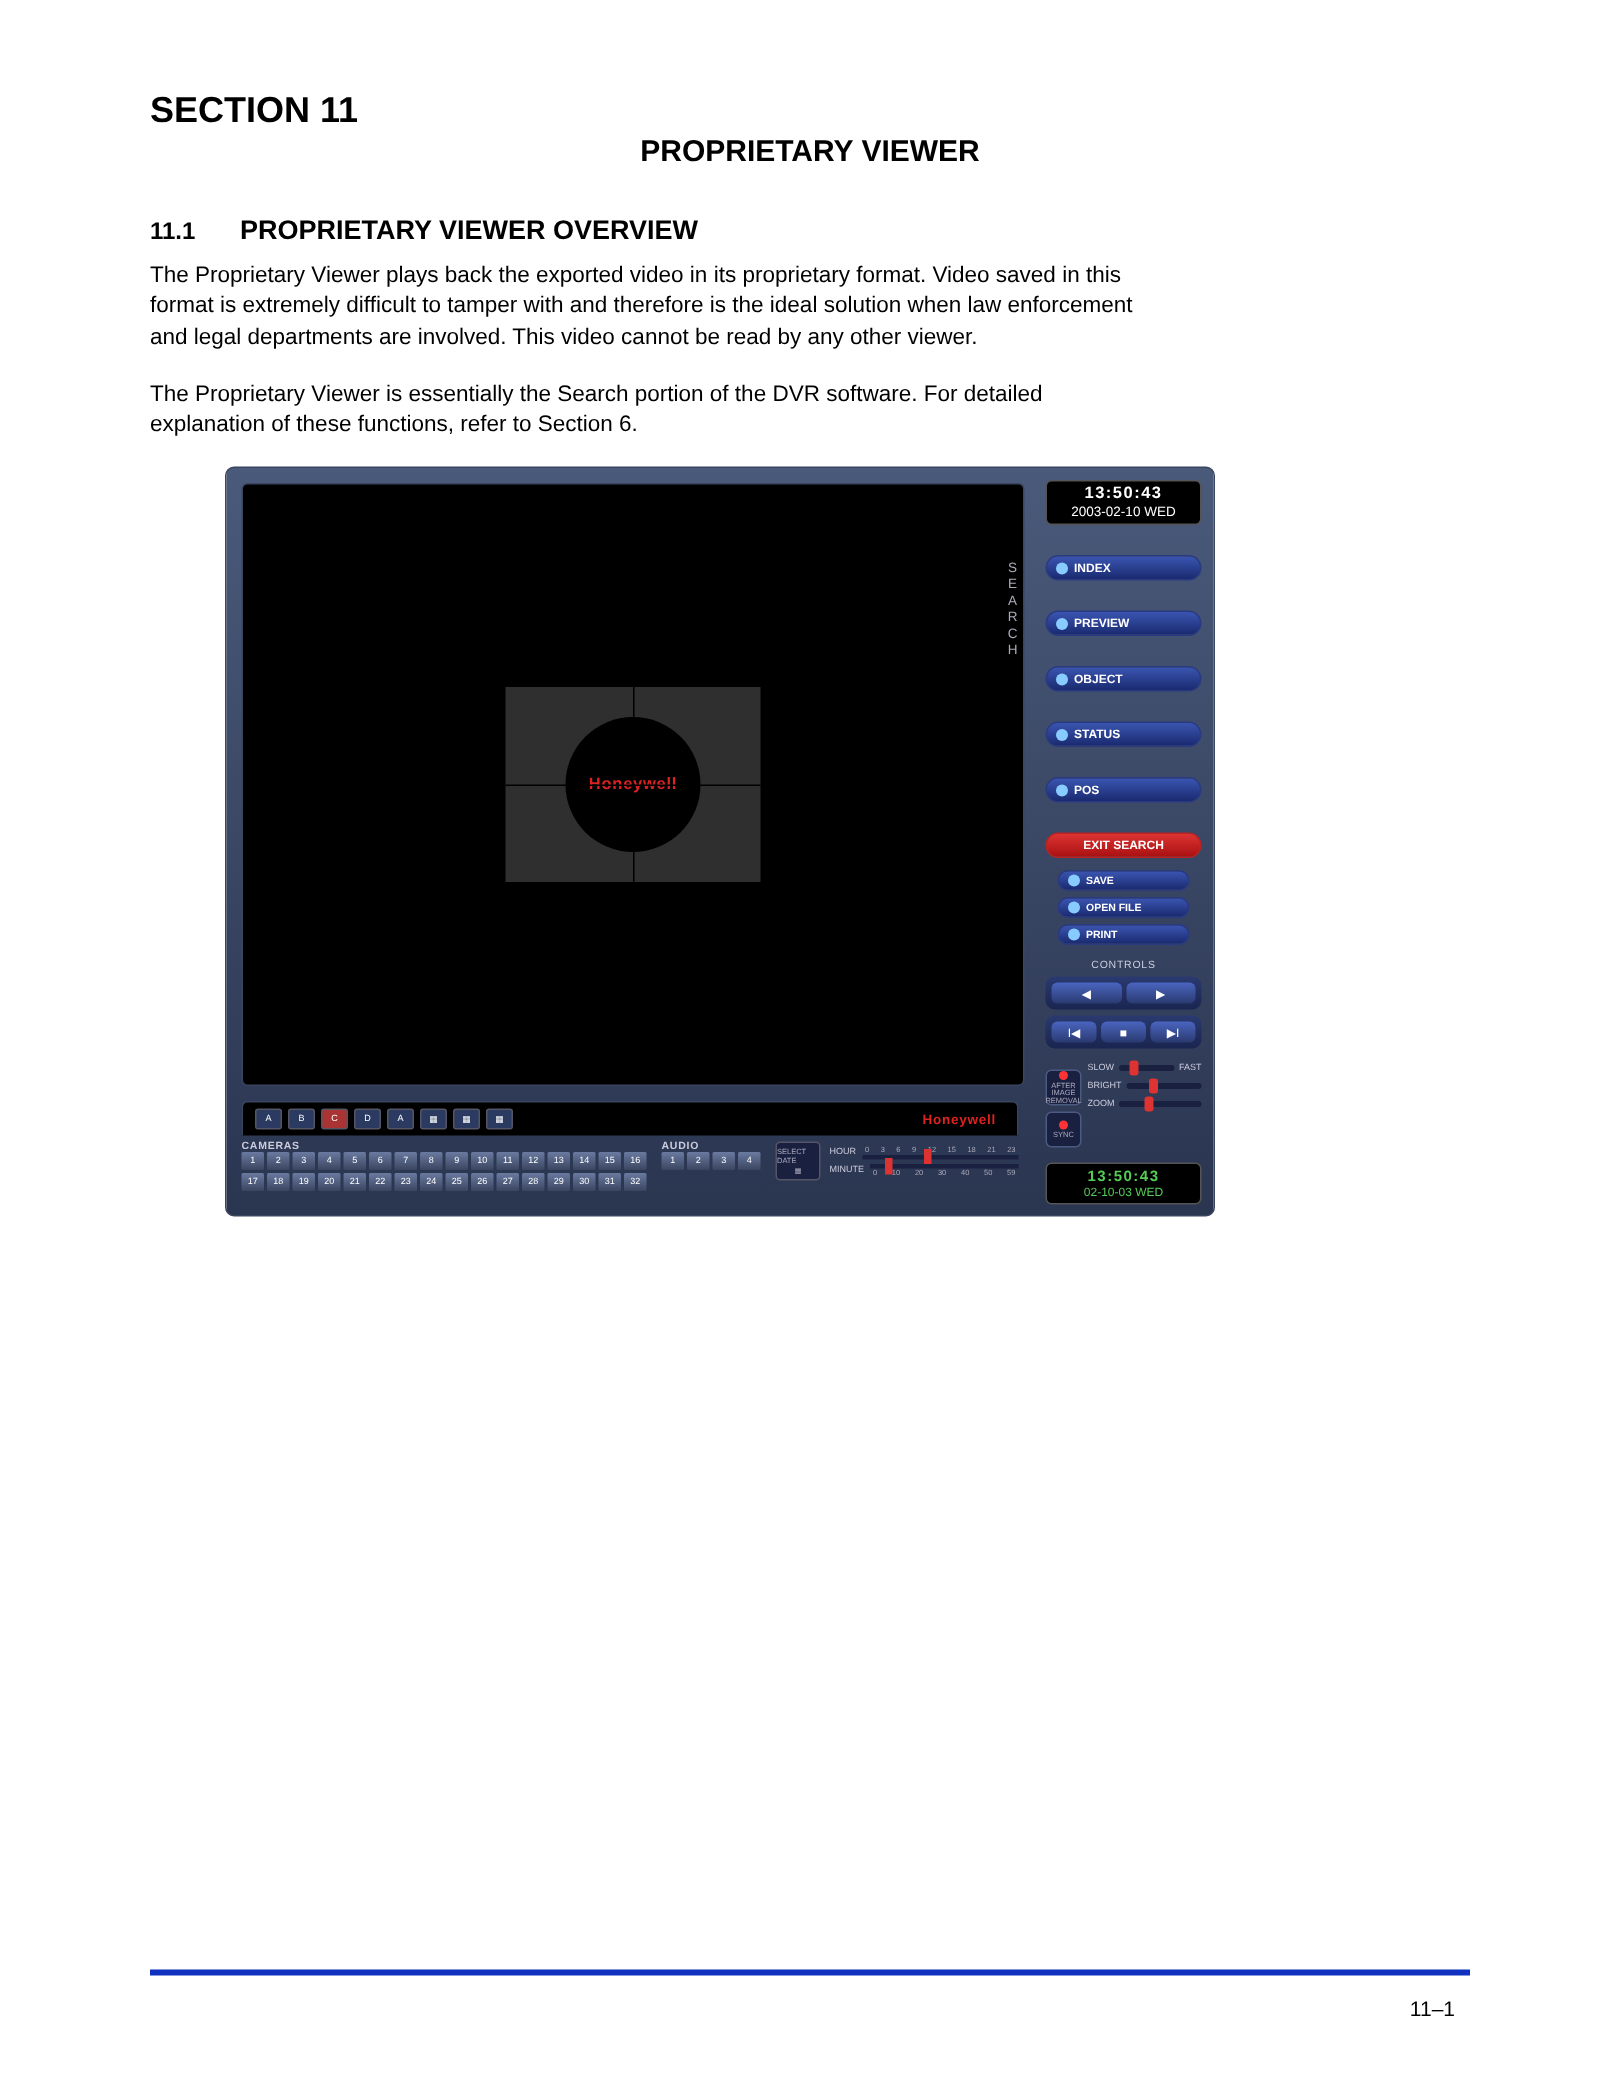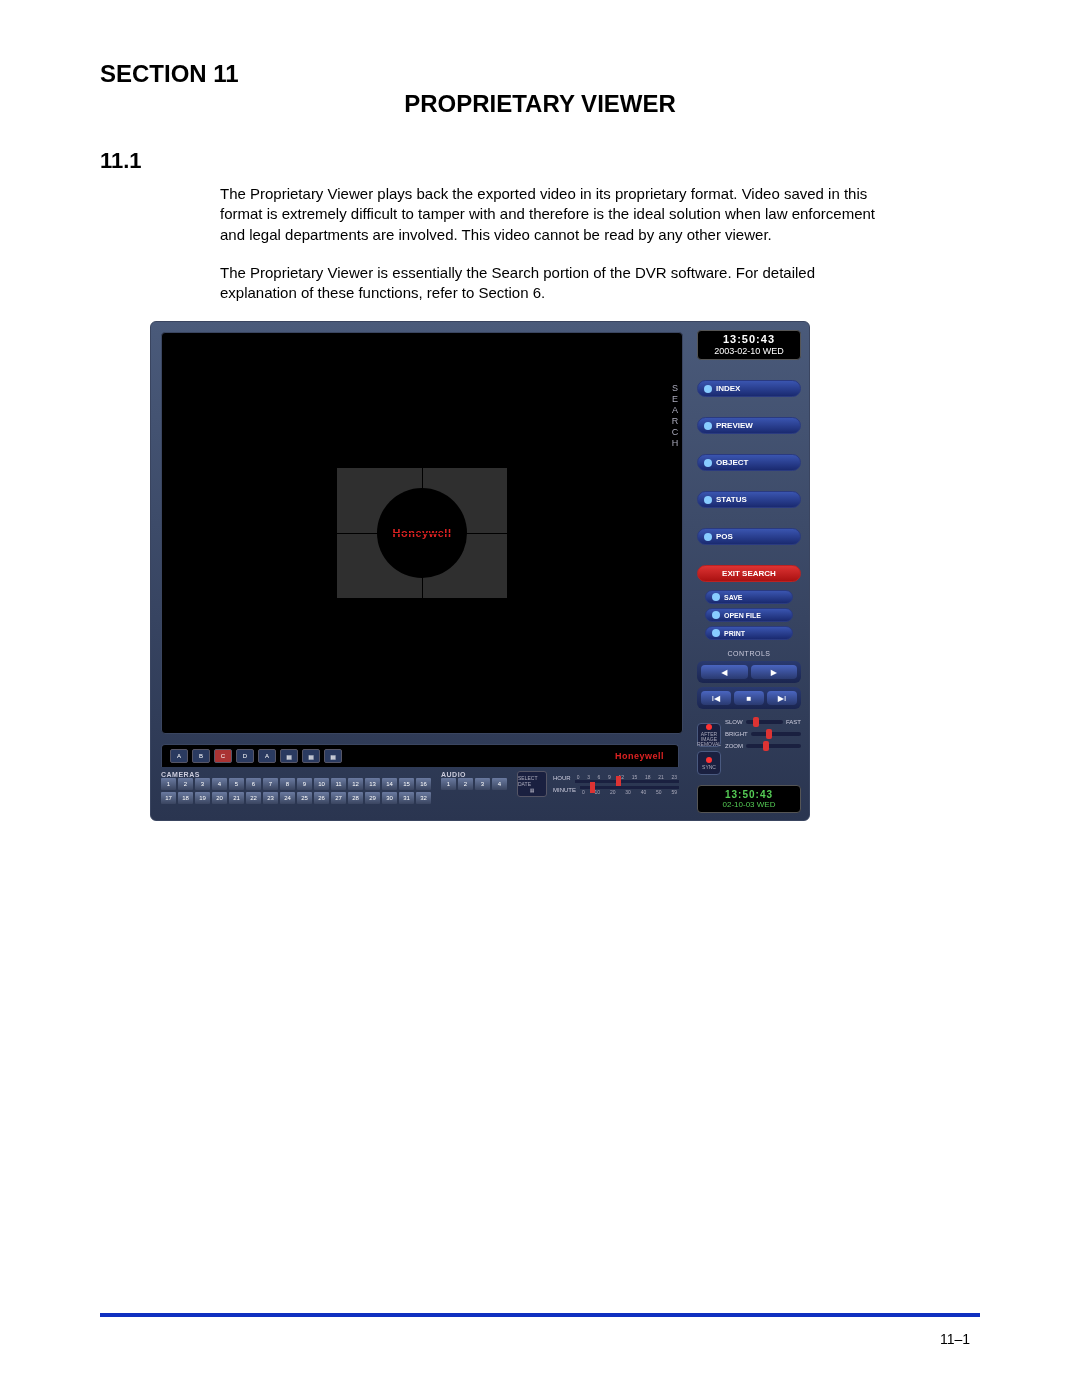--- a/index.html
+++ b/index.html
@@ -7,25 +7,25 @@
     font-family: Arial, Helvetica, sans-serif;
     background: #fff;
     width: 1080px;
     margin: 0 auto;
     padding: 60px 100px 40px 100px;
     color: #000;
     position: relative;
     min-height: 1397px;
   }
   .section-title { text-align: left; font-weight: bold; font-size: 24px; margin-bottom: 2px; }
-  .section-subtitle { text-align: center; font-weight: bold; font-size: 24px; margin-bottom: 30px; }
+  .section-subtitle { text-align: center; font-weight: bold; font-size: 20px; margin-bottom: 30px; }
   .sub-row { display: flex; align-items: baseline; margin-bottom: 10px; }
-  .sub-num { font-weight: bold; font-size: 22px; width: 60px; }
+  .sub-num { font-weight: bold; font-size: 16px; width: 60px; }
   .sub-head { font-weight: bold; font-size: 18px; }
-  .body-text { margin-left: 120px; font-size: 15px; line-height: 1.35; margin-bottom: 18px; max-width: 670px; }
+  .body-text { font-size: 15px; line-height: 1.35; margin-bottom: 18px; max-width: 670px; }
 
   
   .viewer {
     width: 660px; height: 500px;
     margin-left: 50px;
     background: linear-gradient(#4a5a7a, #2a3550);
     border: 1px solid #3a4560;
     border-radius: 6px;
     position: relative;
     overflow: hidden;
@@ -144,20 +144,21 @@
   .page-num { position: absolute; right: 110px; bottom: 50px; font-size: 14px; }
 </style>
 </head>
 <body>
 
 <h1 class="section-title">SECTION 11</h1>
 <h1 class="section-subtitle">PROPRIETARY VIEWER</h1>
 
 <div class="sub-row">
   <div class="sub-num">11.1</div>
+  <div class="sub-head">PROPRIETARY VIEWER OVERVIEW</div>
 </div>
 
 <p class="body-text">The Proprietary Viewer plays back the exported video in its proprietary format. Video saved in this format is extremely difficult to tamper with and therefore is the ideal solution when law enforcement and legal departments are involved. This video cannot be read by any other viewer.</p>
 <p class="body-text">The Proprietary Viewer is essentially the Search portion of the DVR software. For detailed explanation of these functions, refer to Section 6.</p>
 
 <div class="viewer">
   <div class="video-area">
     <div class="vsearch">SEARCH</div>
     <div class="logo-box">
       <div class="logo-circle">

